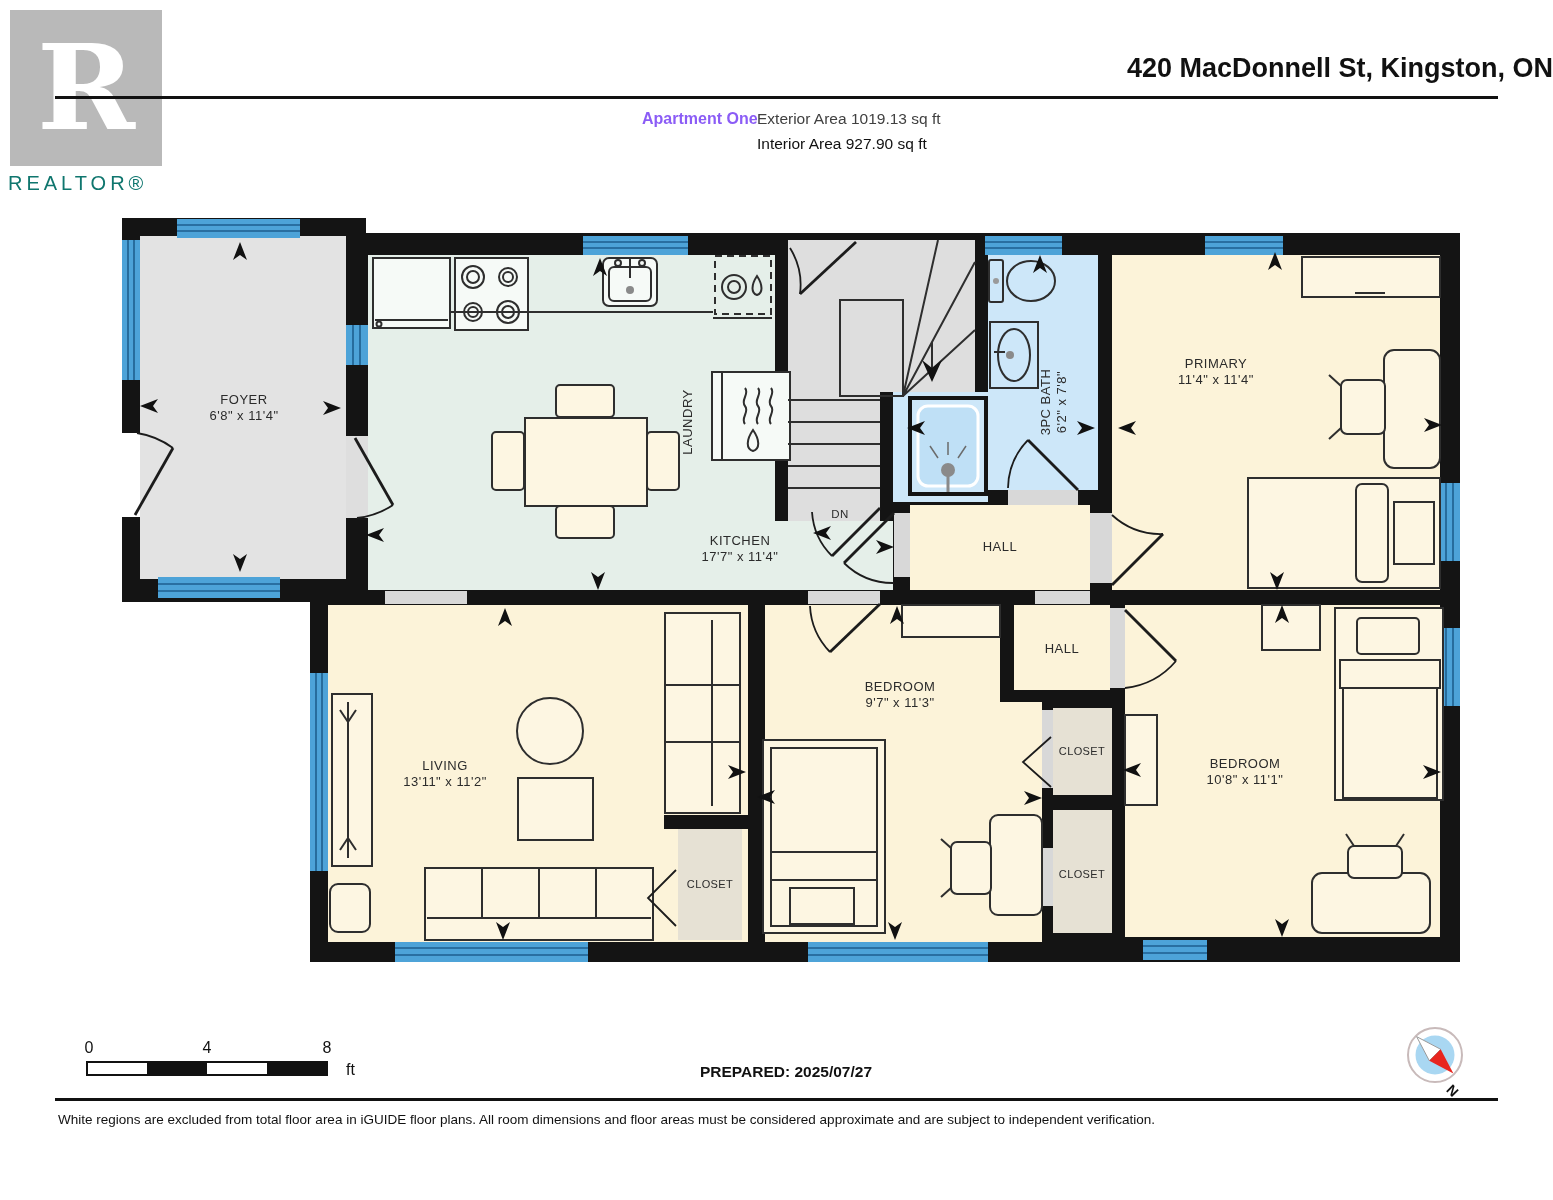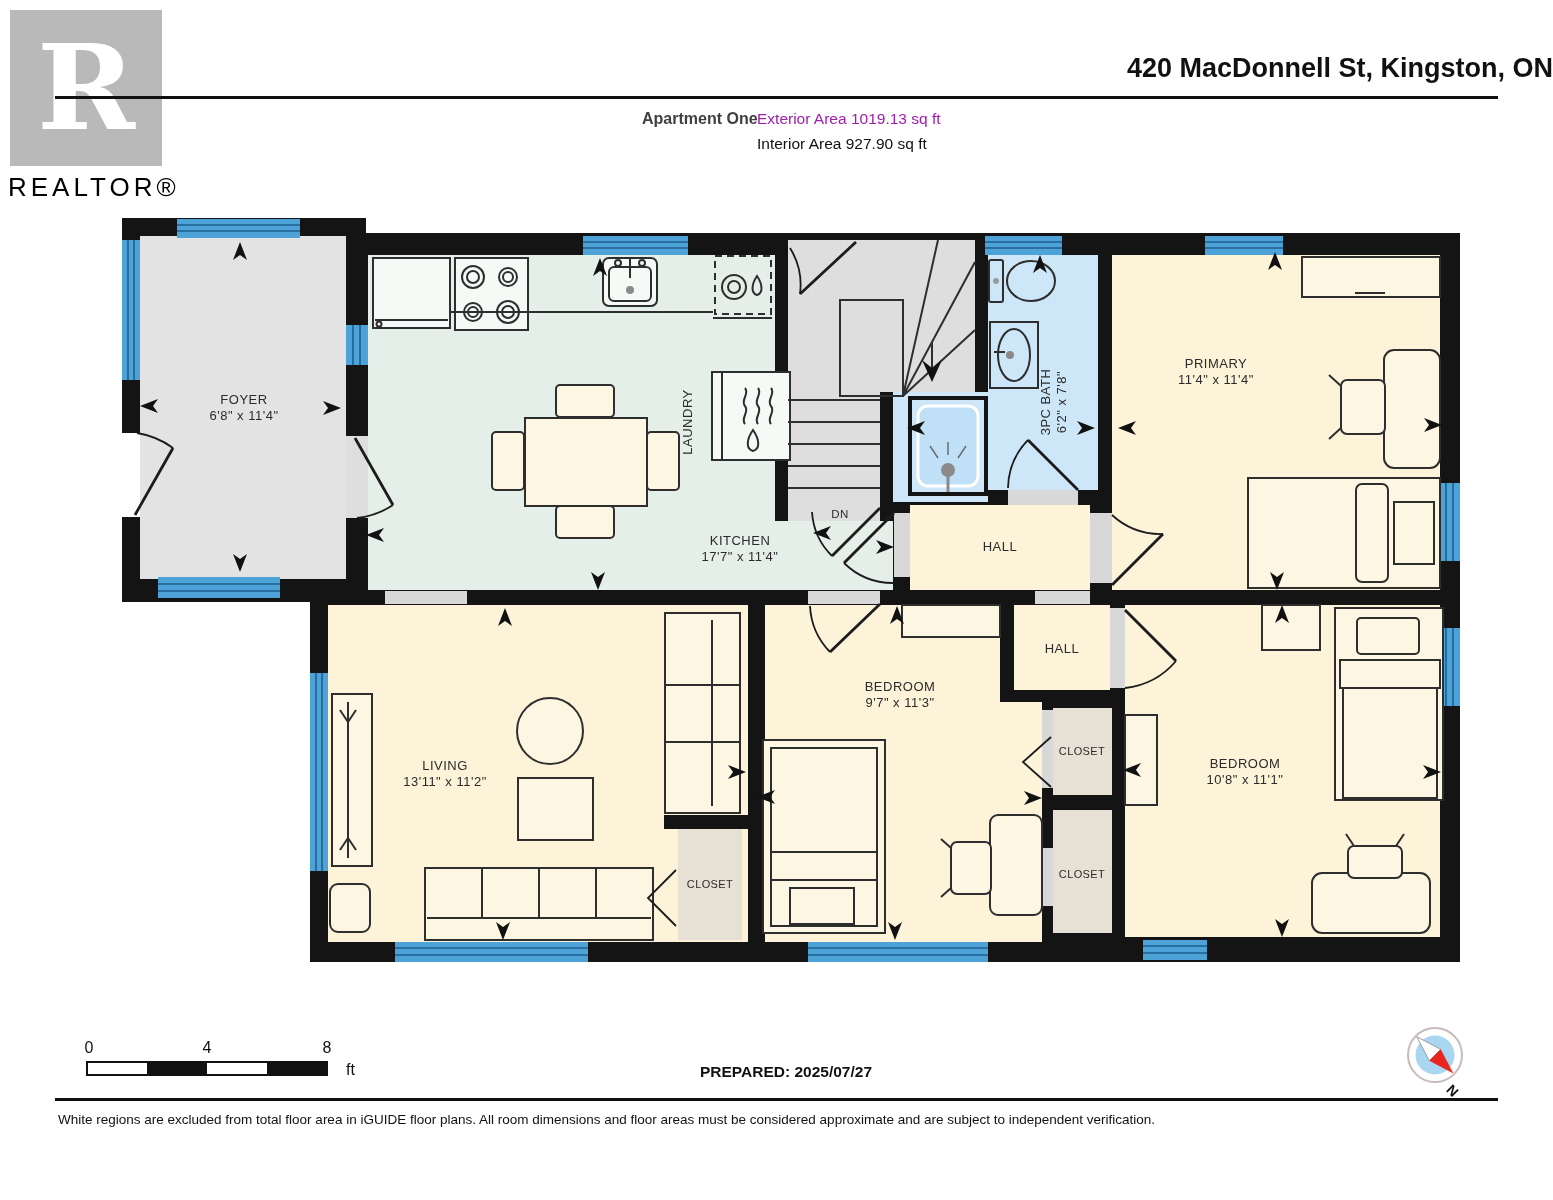--- a/index.html
+++ b/index.html
@@ -2,26 +2,26 @@
 <html><head>
 <meta charset="utf-8">
 <style>
   html,body{margin:0;padding:0;background:#fff;}
   #page{position:relative;width:1553px;height:1200px;background:#fff;overflow:hidden;
         font-family:"Liberation Sans",sans-serif;}
   .abs{position:absolute;}
   .logo-box{left:10px;top:10px;width:152px;height:156px;background:#b9b9b9;
             display:flex;align-items:center;justify-content:center;}
   .logo-r{color:#fff;font-family:"DejaVu Serif",serif;font-size:118px;font-weight:bold;line-height:1;}
-  .logo-text{left:8px;top:172px;color:#000000;font-size:26px;letter-spacing:4px;}
+  .logo-text{left:8px;top:172px;color:#0f766e;font-size:20px;letter-spacing:4px;}
   .hrule{left:55px;top:96px;width:1443px;height:3px;background:#111;}
   .frule{left:55px;top:1098px;width:1443px;height:3px;background:#111;}
   .title{left:0;right:0;top:53px;text-align:right;font-size:27px;font-weight:bold;color:#111;}
-  .unit{left:642px;top:110px;font-size:16px;font-weight:bold;color:#404040;}
-  .ext{left:757px;top:110px;font-size:15.5px;color:#a21caf;}
+  .unit{left:642px;top:110px;font-size:16px;font-weight:bold;color:#8b5cf6;}
+  .ext{left:757px;top:110px;font-size:15.5px;color:#404040;}
   .int{left:757px;top:135px;font-size:15.5px;color:#111;text-align:right;}
   .disclaimer{left:58px;top:1112px;font-size:13.5px;color:#111;}
   .watermark{left:0;right:0;top:1136px;text-align:center;font-size:33px;letter-spacing:2px;
              color:#dcdcdc;text-shadow:0 0 6px #f2f2f2;}
   svg text{font-family:"Liberation Sans",sans-serif;}
   .lbl{font-size:13px;fill:#2b2b2b;letter-spacing:.5px;text-anchor:middle;}
   .lbls{font-size:11px;fill:#2b2b2b;letter-spacing:.4px;text-anchor:middle;}
   .num{font-size:16px;fill:#111;text-anchor:middle;}
   .prep{font-size:15.5px;font-weight:bold;fill:#111;}
   .north{font-size:14px;font-weight:bold;fill:#111;}

